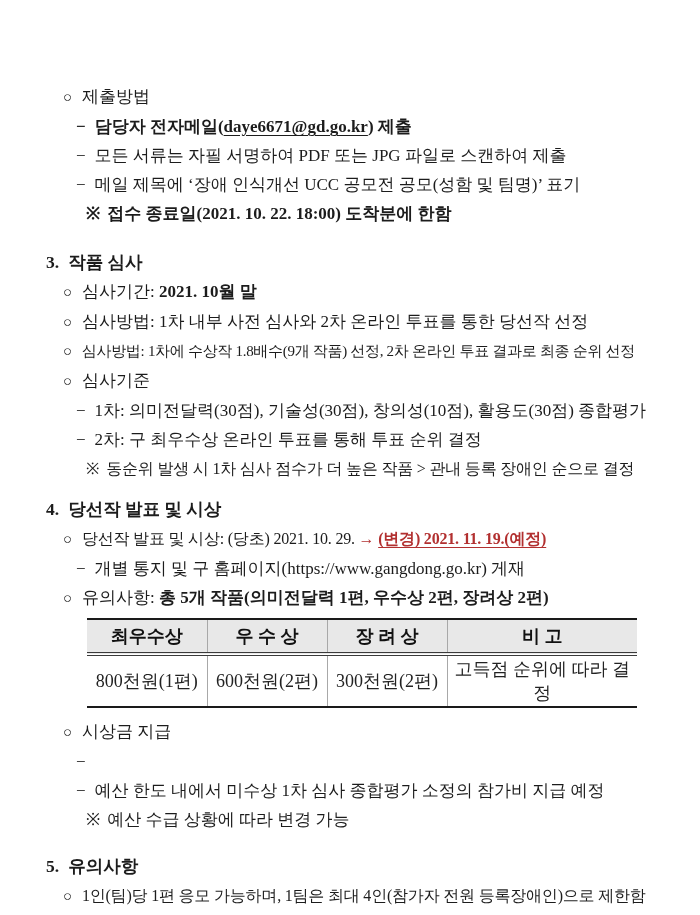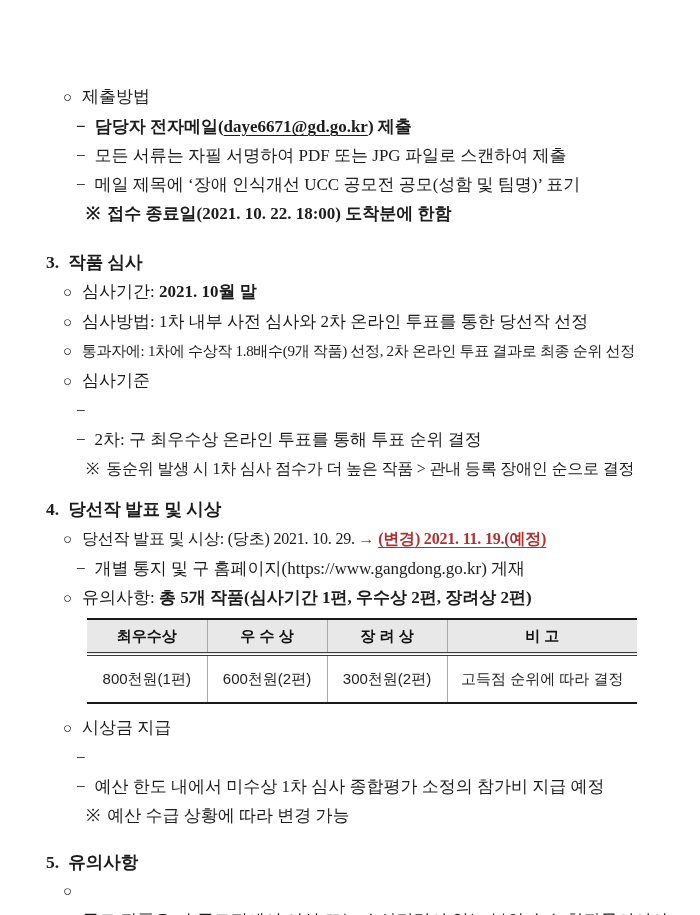--- a/index.html
+++ b/index.html
@@ -32,21 +32,21 @@
   .bold{font-weight:bold;}
   b{font-weight:bold;}
   .red{color:var(--red);}
   .u{text-decoration:underline;text-underline-offset:3px;}
   .cond{font-size:15px;letter-spacing:-0.3px;}
   .cond2{font-size:16px;letter-spacing:-0.2px;}
   .tblwrap{margin:5px 0 9px 87px;}
   table{
     border-collapse:collapse;table-layout:fixed;width:550px;
     border-top:2px solid #1a1a1a;border-bottom:2px solid #1a1a1a;
-    font-family:Liberation Sans, sans-serif;font-size:15px;color:#222;
+    font-family:Liberation Serif, serif;font-size:18px;color:#222;
   }
   thead th{
     background:var(--tbl-head-bg);font-weight:bold;height:30px;
     border-bottom:4px double #3a3a3a;text-align:center;color:#111;
   }
   tbody td{height:44px;text-align:center;margin-top:24px;}
   th + th, td + td{border-left:1px solid var(--tbl-line);}
 </style>
 </head>
 <body>
@@ -84,28 +84,29 @@
     <div class="ln ind-circ">
       <span class="mk">○</span>
       <span class="tx"><span>심사기간: </span><b>2021. 10월 말</b></span>
     </div>
     <div class="ln ind-circ">
       <span class="mk">○</span>
       <span class="tx">심사방법: 1차 내부 사전 심사와 2차 온라인 투표를 통한 당선작 선정</span>
     </div>
     <div class="ln ind-circ cond">
       <span class="mk">○</span>
-      <span class="tx">통과자에: 1차에 수상작 1.8배수(9개 작품) 선정, 2차 온라인 투표 결과로 최종 순위 선정</span>
+      <span class="tx">심사방법: 1차에 수상작 1.8배수(9개 작품) 선정, 2차 온라인 투표 결과로 최종 순위 선정</span>
     </div>
     <div class="ln ind-circ">
       <span class="mk">○</span>
       <span class="tx">심사기준</span>
     </div>
     <div class="ln ind-dash">
       <span class="mk">−</span>
+      <span class="tx">1차: 의미전달력(30점), 기술성(30점), 창의성(10점), 활용도(30점) 종합평가</span>
     </div>
     <div class="ln ind-dash">
       <span class="mk">−</span>
       <span class="tx">2차: 구 최우수상 온라인 투표를 통해 투표 순위 결정</span>
     </div>
     <div class="ln ind-star cond2">
       <span class="mk">※</span>
       <span class="tx">동순위 발생 시 1차 심사 점수가 더 높은 작품 &gt; 관내 등록 장애인 순으로 결정</span>
     </div>
   </div>
@@ -118,21 +119,21 @@
     <div class="ln ind-circ cond2">
       <span class="mk">○</span>
       <span class="tx"><span>당선작 발표 및 시상: (당초) 2021. 10. 29. </span><span class="red">→ </span><b class="red u">(변경) 2021. 11. 19.(예정)</b></span>
     </div>
     <div class="ln ind-dash">
       <span class="mk">−</span>
       <span class="tx">개별 통지 및 구 홈페이지(https://www.gangdong.go.kr) 게재</span>
     </div>
     <div class="ln ind-circ">
       <span class="mk">○</span>
-      <span class="tx"><span>유의사항: </span><b>총 5개 작품(심사기간 1편, 우수상 2편, 장려상 2편)</b></span>
+      <span class="tx"><span>유의사항: </span><b>총 5개 작품(의미전달력 1편, 우수상 2편, 장려상 2편)</b></span>
     </div>
 
     <div class="tblwrap">
       <table>
         <colgroup>
             <col style="width:120px">
             <col style="width:120px">
             <col style="width:120px">
             <col style="width:190px">
           </colgroup>
@@ -172,20 +173,21 @@
     </div>
   </div>
 
   <div class="group">
     <div class="ln ind-sec">
       <span class="secno">5.</span>
       <span class="tx">유의사항</span>
     </div>
     <div class="ln ind-circ cond2">
       <span class="mk">○</span>
+      <span class="tx">1인(팀)당 1편 응모 가능하며, 1팀은 최대 4인(참가자 전원 등록장애인)으로 제한함</span>
     </div>
     <div class="ln ind-circ">
       <span class="mk">○</span>
       <span class="tx">공모 작품은 타 공모전에서 시상 또는 수상경력이 없는 본인 순수 창작물이어야</span>
     </div>
 
   </div>
 
 </div>
 

